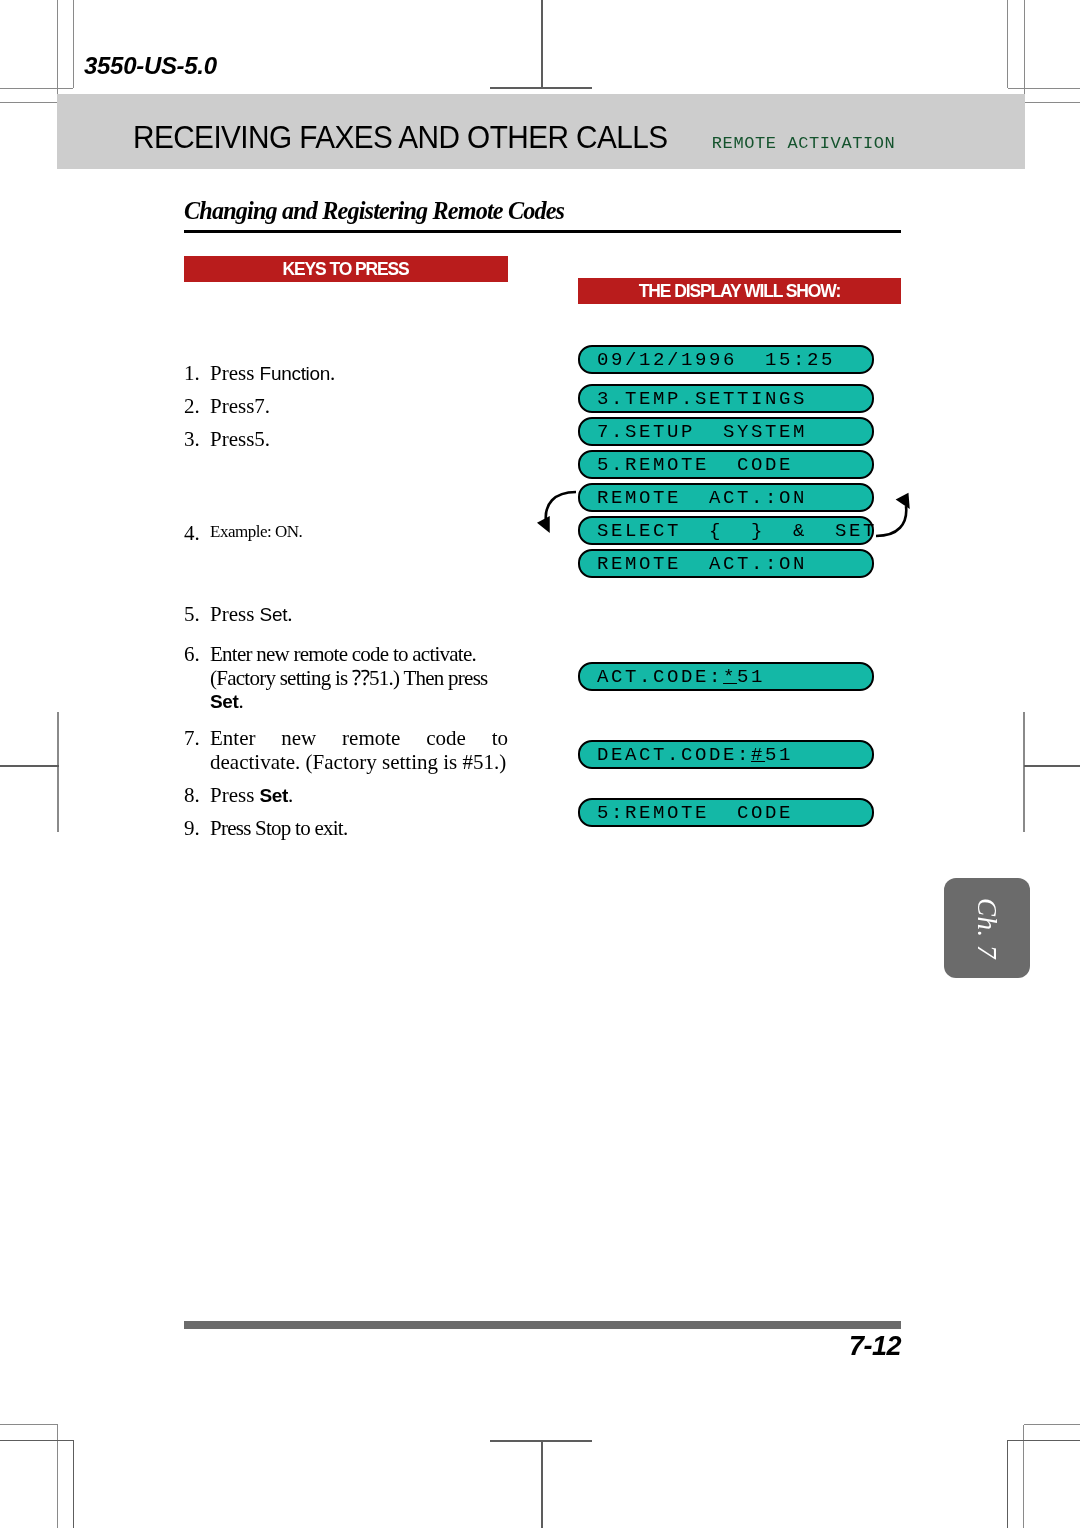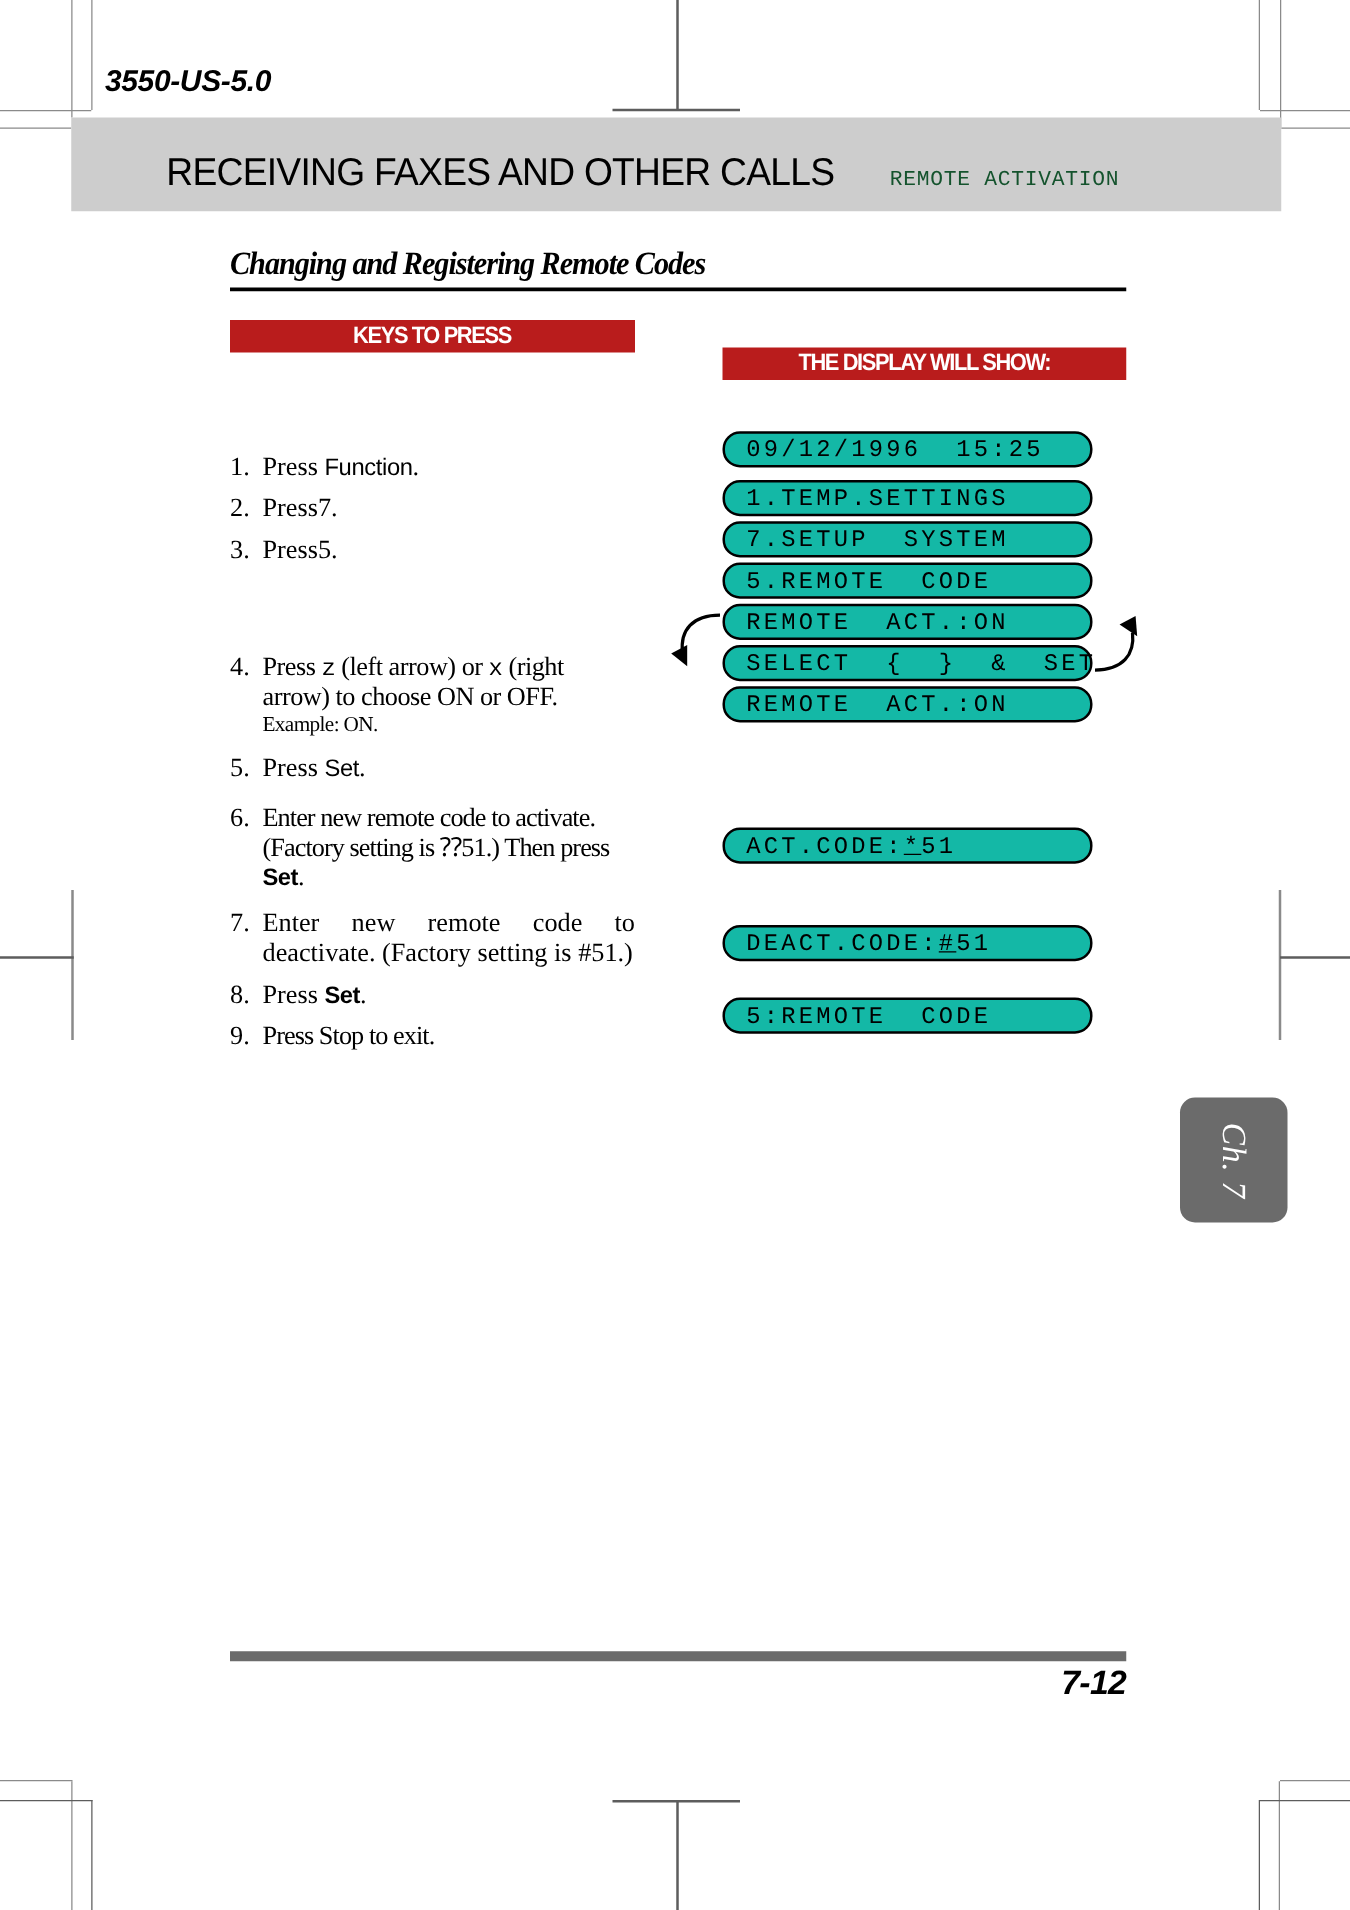--- a/index.html
+++ b/index.html
@@ -329,23 +329,20 @@
     <div class="step" style="top:146px;">
       <div class="step-num">3.</div>
       <div class="step-body">
         <span>Press</span><span>5</span><span>.</span>
       </div>
     </div>
 
     <div class="step" style="top:240px;">
       <div class="step-num">4.</div>
       <div class="step-body">
-        <div style="letter-spacing:-0.4px;">
-          <span>Press </span><span class="mono-key">z</span><span> (left arrow) or </span><span class="mono-key">x</span><span> (right arrow) to choose ON or OFF.</span>
-        </div>
         <div class="example">Example: ON.</div>
       </div>
     </div>
 
     <div class="step" style="top:321px;">
       <div class="step-num">5.</div>
       <div class="step-body">
         <span>Press</span>
         <span class="sans-word">Set</span><span>.</span>
       </div>
@@ -383,21 +380,21 @@
     <span>THE DISPLAY WILL SHOW:</span>
   </div>
 
   <div id="lcds">
 
     <div class="lcd" style="top:41px;">
       <span>09/12/1996  15:25</span>
     </div>
 
     <div class="lcd" style="top:80px;">
-      <span>1.TEMP.SETTINGS</span>
+      <span>3.TEMP.SETTINGS</span>
     </div>
 
     <div class="lcd" style="top:113px;">
       <span>7.SETUP  SYSTEM</span>
     </div>
 
     <div class="lcd" style="top:146px;">
       <span>5.REMOTE  CODE</span>
     </div>
 

